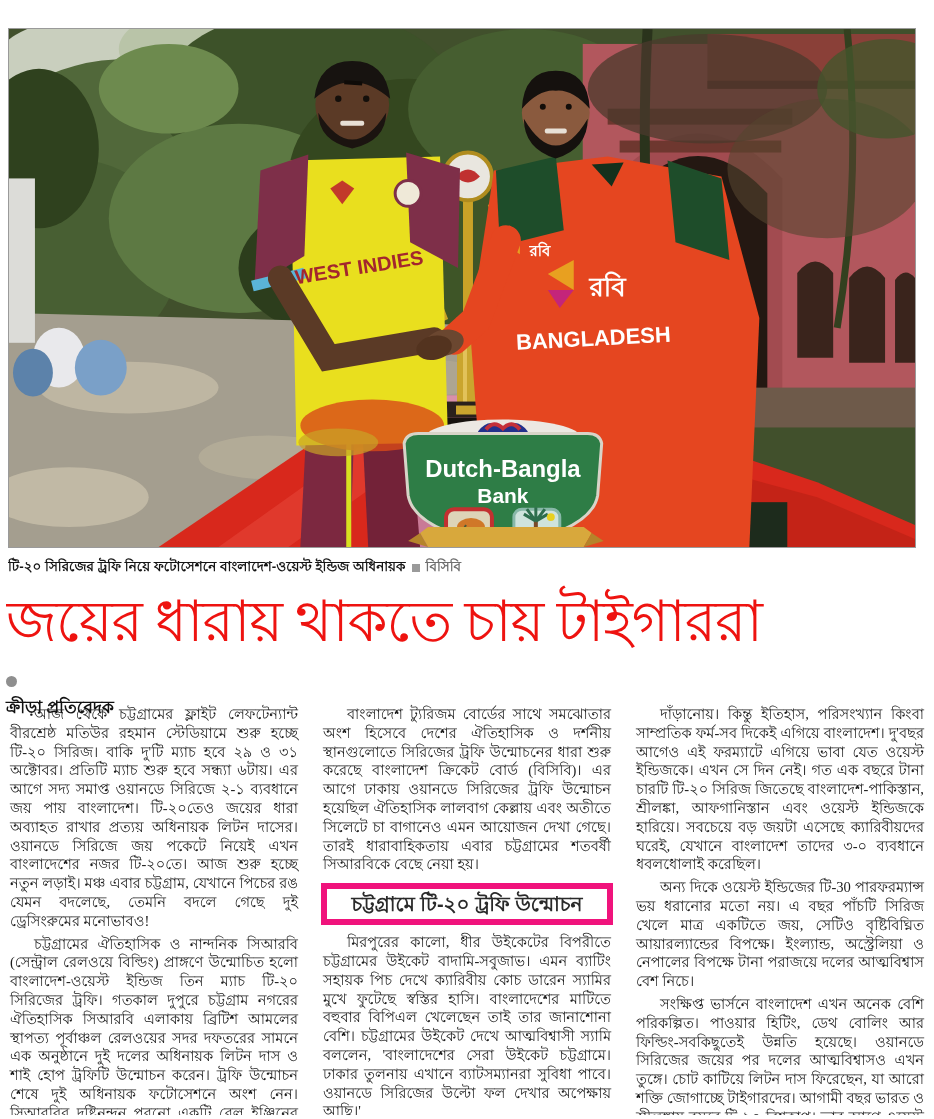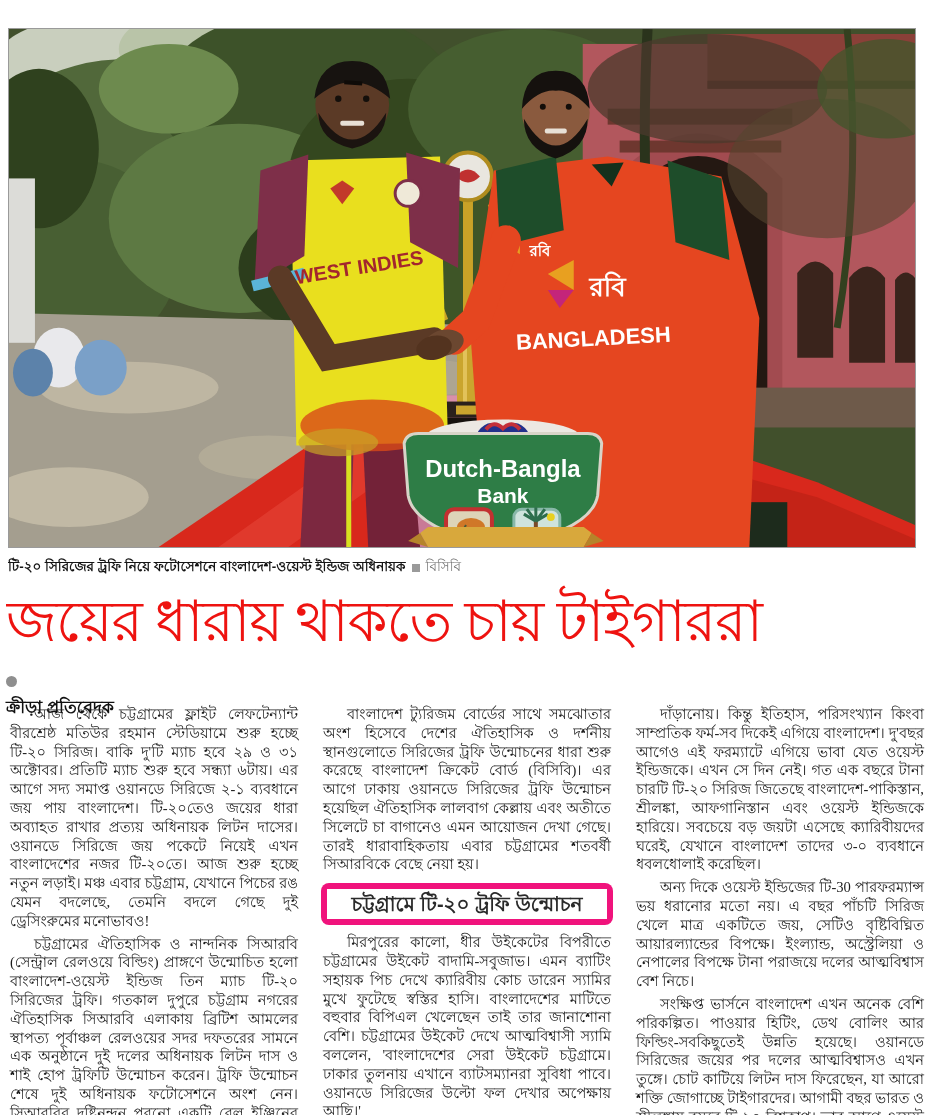--- a/index.html
+++ b/index.html
@@ -18,21 +18,21 @@
   .photo-wrap svg{display:block;width:100%;height:100%;}
   .caption-row{
     position:absolute;top:556px;left:8px;width:908px;
     font-family:"Liberation Sans","DejaVu Sans",sans-serif;
     font-size:13.5px;font-weight:bold;color:#151515;
     display:flex;align-items:center;gap:6px;white-space:nowrap;overflow:hidden;
   }
   .caption-row .credit-sq{
     display:inline-block;width:8px;height:8px;background:#9a9a9a;flex:0 0 auto;
   }
-  .caption-row .credit{font-weight:normal;color:#6f6f6f;}
+  .caption-row .credit{font-weight:bold;color:#6f6f6f;}
   .headline{
     position:absolute;top:582px;left:6px;width:922px;height:86px;
     font-size:57px;line-height:80px;font-weight:normal;color:#ee1310;
     white-space:nowrap;overflow:hidden;letter-spacing:-1px;
   }
   .byline{
     position:absolute;top:676px;left:6px;width:300px;
     font-size:17px;font-weight:bold;color:#111;
     display:flex;align-items:flex-start;gap:7px;flex-direction:column;
   }
@@ -43,21 +43,21 @@
   .columns{
     position:absolute;top:701px;left:6px;width:922px;height:414px;
     display:flex;gap:17px;overflow:hidden;
   }
   .col{flex:1 1 0;overflow:hidden;}
   .col p{
     margin:4px;font-size:14.6px;line-height:18.8px;text-align:justify;
     text-indent:24px;color:#1b1b1b;
   }
   .subhead-box{
-    margin:9px 2px 8px 2px;background:#f0137c;padding:6px;border-radius:8px;
+    margin:9px 2px 8px 2px;background:#f0137c;padding:6px;
   }
   .subhead-box .inner{
     background:#ffffff;text-align:center;
     font-size:20px;line-height:30px;font-weight:bold;color:#2a2a2a;
     font-family:"Liberation Sans","DejaVu Sans",sans-serif;
   }
   .svg-label{font-family:"Liberation Sans","DejaVu Sans",sans-serif;}
 </style>
 </head>
 <body>

